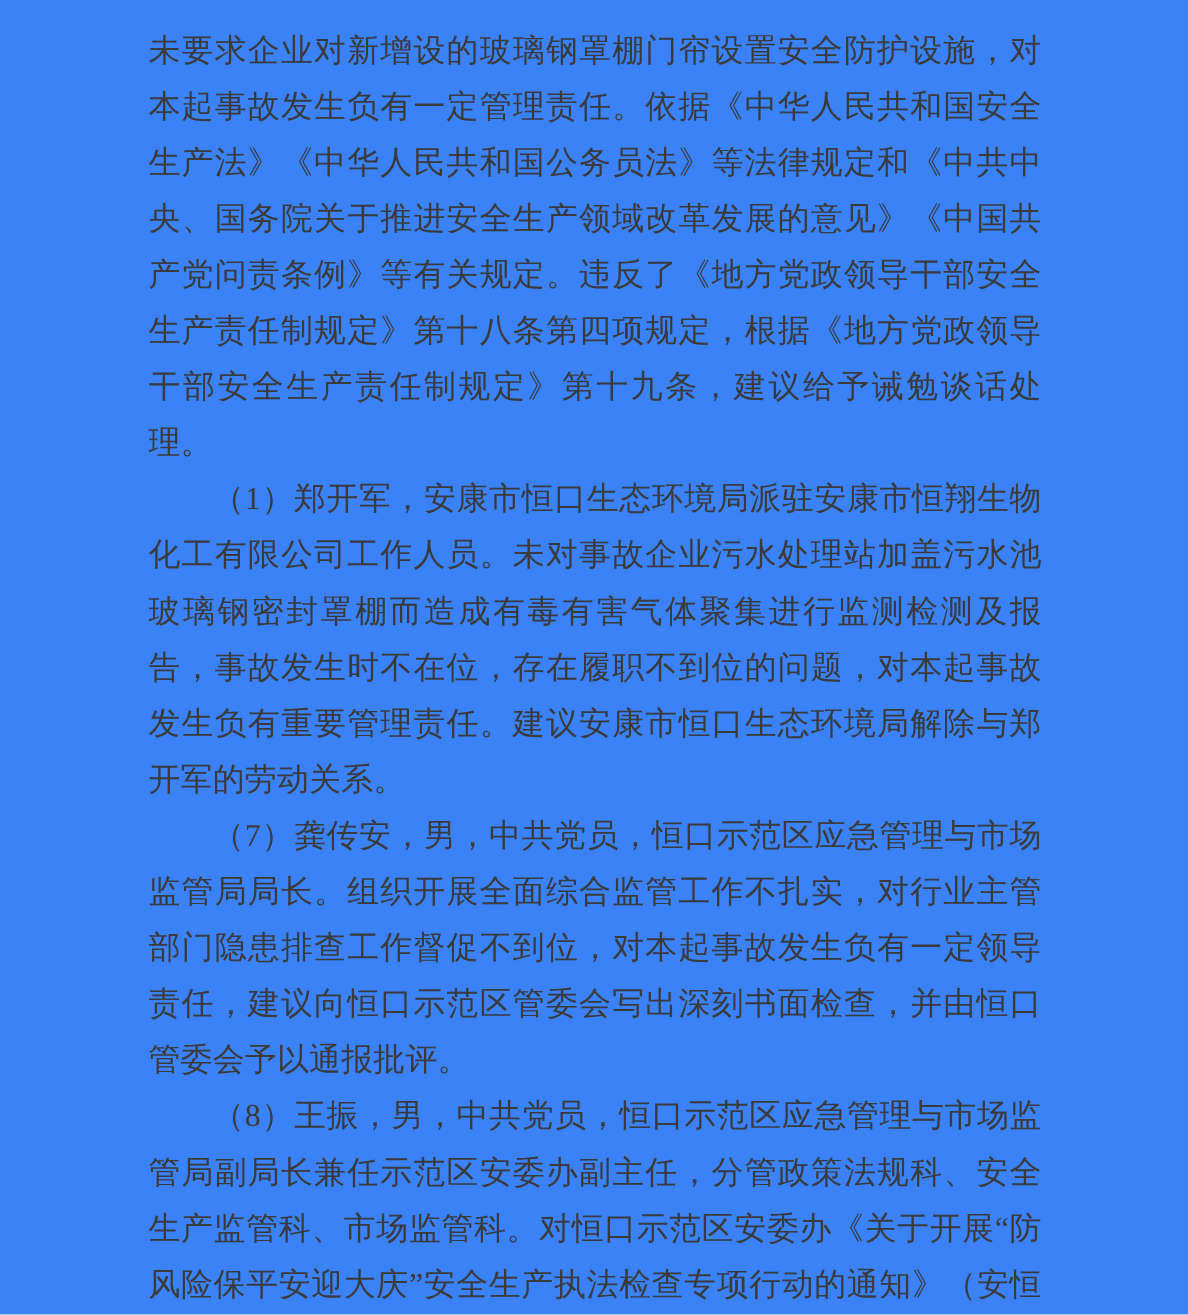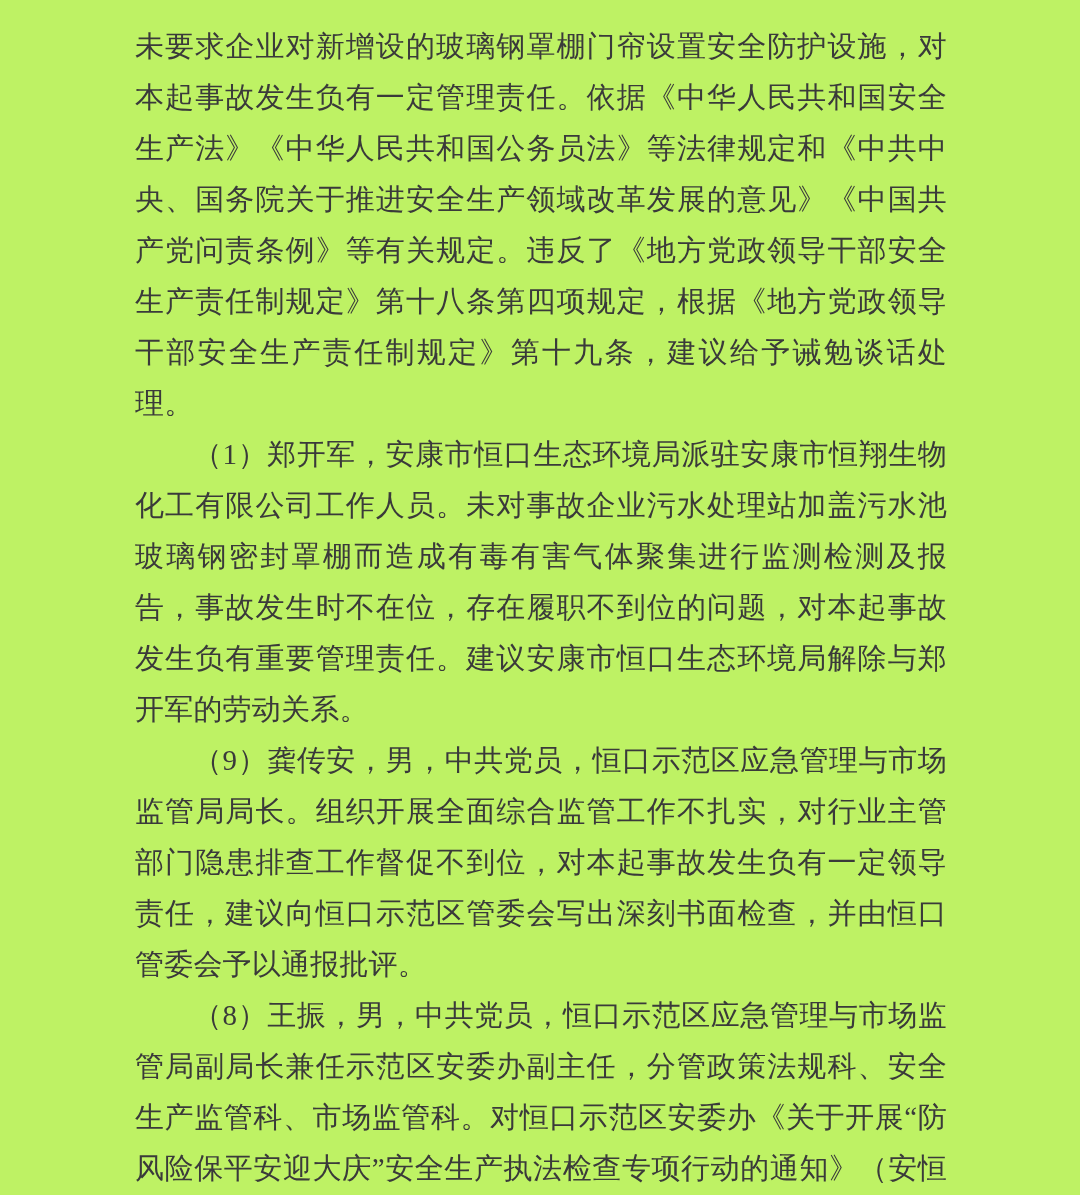--- a/index.html
+++ b/index.html
@@ -5,21 +5,21 @@
   html, body {
     margin: 0;
     padding: 0;
     background: #ffffff;
   }
   .page {
     position: relative;
     width: 1080px;
     height: 1195px;
     box-sizing: border-box;
-    background: #bef264;
+    background: #3b82f6;
     padding: 21px 133px 0 135px;
     overflow: hidden;
     font-family: "Liberation Serif", "DejaVu Serif", serif;
   }
   .para {
     margin: 0;
     padding: 0;
     font-size: 29px;
     line-height: 51px;
     color: #3a3a3a;
@@ -32,15 +32,15 @@
   .para.indent {
     text-indent: 2em;
   }
 </style>
 </head>
 <body>
 
 <div class="page">
   <p class="para">未要求企业对新增设的玻璃钢罩棚门帘设置安全防护设施，对本起事故发生负有一定管理责任。依据《中华人民共和国安全生产法》《中华人民共和国公务员法》等法律规定和《中共中央、国务院关于推进安全生产领域改革发展的意见》《中国共产党问责条例》等有关规定。违反了《地方党政领导干部安全生产责任制规定》第十八条第四项规定，根据《地方党政领导干部安全生产责任制规定》第十九条，建议给予诫勉谈话处理。</p>
   <p class="para indent">（1）郑开军，安康市恒口生态环境局派驻安康市恒翔生物化工有限公司工作人员。未对事故企业污水处理站加盖污水池玻璃钢密封罩棚而造成有毒有害气体聚集进行监测检测及报告，事故发生时不在位，存在履职不到位的问题，对本起事故发生负有重要管理责任。建议安康市恒口生态环境局解除与郑开军的劳动关系。</p>
-  <p class="para indent">（9）龚传安，男，中共党员，恒口示范区应急管理与市场监管局局长。组织开展全面综合监管工作不扎实，对行业主管部门隐患排查工作督促不到位，对本起事故发生负有一定领导责任，建议向恒口示范区管委会写出深刻书面检查，并由恒口管委会予以通报批评。</p>
+  <p class="para indent">（7）龚传安，男，中共党员，恒口示范区应急管理与市场监管局局长。组织开展全面综合监管工作不扎实，对行业主管部门隐患排查工作督促不到位，对本起事故发生负有一定领导责任，建议向恒口示范区管委会写出深刻书面检查，并由恒口管委会予以通报批评。</p>
   <p class="para indent">（8）王振，男，中共党员，恒口示范区应急管理与市场监管局副局长兼任示范区安委办副主任，分管政策法规科、安全生产监管科、市场监管科。对恒口示范区安委办《关于开展“防风险保平安迎大庆”安全生产执法检查专项行动的通知》（安恒安</p>
 </div>
 
 </body></html>

